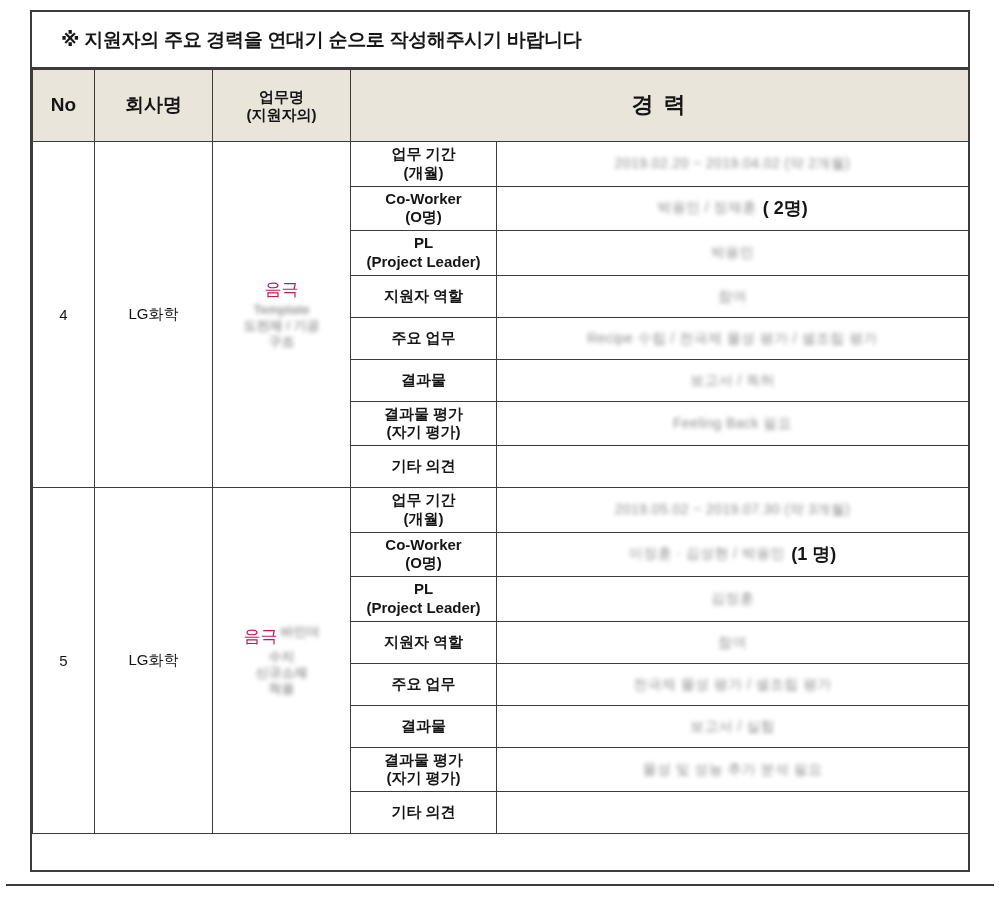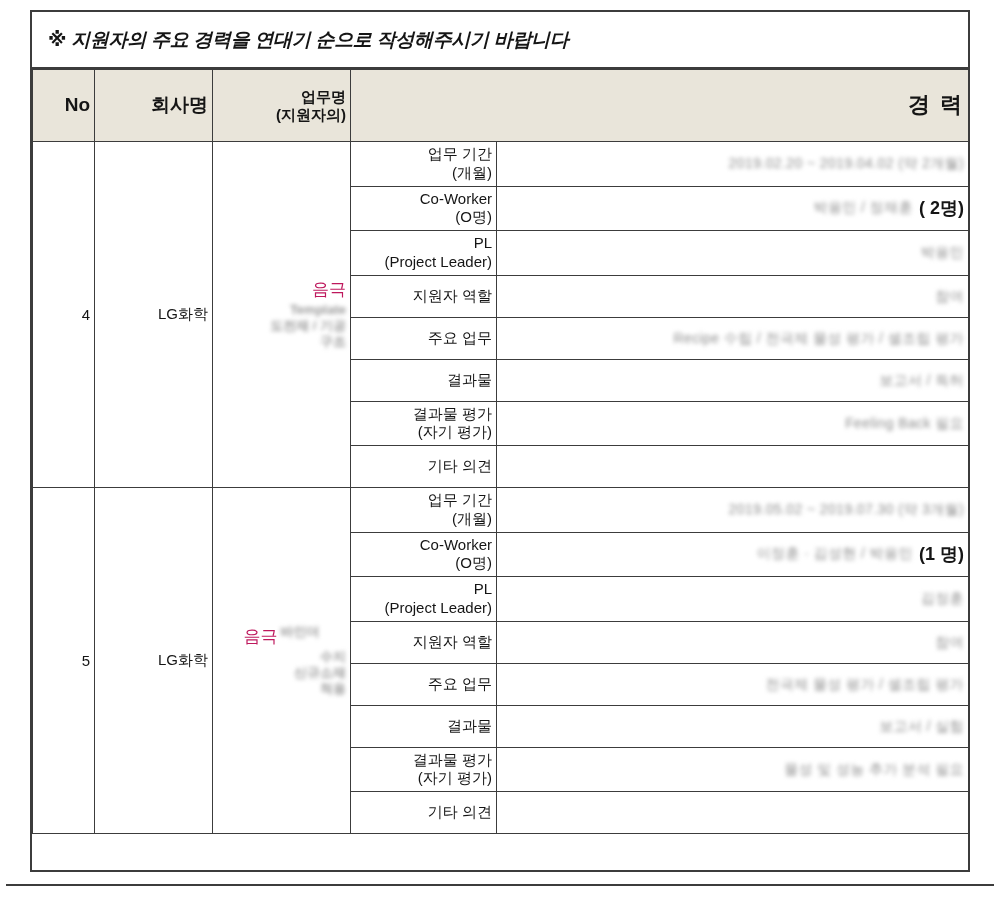--- a/index.html
+++ b/index.html
@@ -30,44 +30,43 @@
     left: 6px;
     top: 884px;
     width: 988px;
     height: 0;
     border-top: 2px solid #3c3c3c;
   }
   .notice {
     height: 57px;
     display: flex;
     align-items: center;
-    padding-left: 16px;
+    padding-left: 29px;
     border-bottom: 2px solid #3c3c3c;
     font-size: 19px;
     font-weight: bold;
     color: #151515;
     letter-spacing: -0.3px;
-    font-style: italic;
   }
   table.career {
     border-collapse: collapse;
     width: 100%;
     table-layout: fixed;
   }
   table.career col.c-no { width: 62px; }
   table.career col.c-company { width: 118px; }
   table.career col.c-task { width: 138px; }
   table.career col.c-field { width: 146px; }
   table.career col.c-value { width: 472px; }
 
   table.career td, table.career th {
     border: 1px solid #3c3c3c;
     font-size: 15px;
     color: #151515;
-    text-align: right;
+    text-align: center;
     vertical-align: middle;
     padding: 3px 4px;
   }
   thead th {
     background: #e9e5da;
     font-weight: bold;
     height: 72px;
     font-size: 19px;
     line-height: 1.2;
   }
@@ -79,21 +78,21 @@
   }
   td.company-cell {
     font-size: 15px;
   }
   td.task-cell {
     font-size: 17px;
     line-height: 1.35;
     padding: 6px 4px;
   }
   td.field-cell {
-    font-weight: normal;
+    font-weight: bold;
     font-size: 15px;
     line-height: 1.25;
     height: 42px;
     margin-top: 44px;
   }
   td.value-cell {
     height: 42px;
   }
   
   .redacted {

